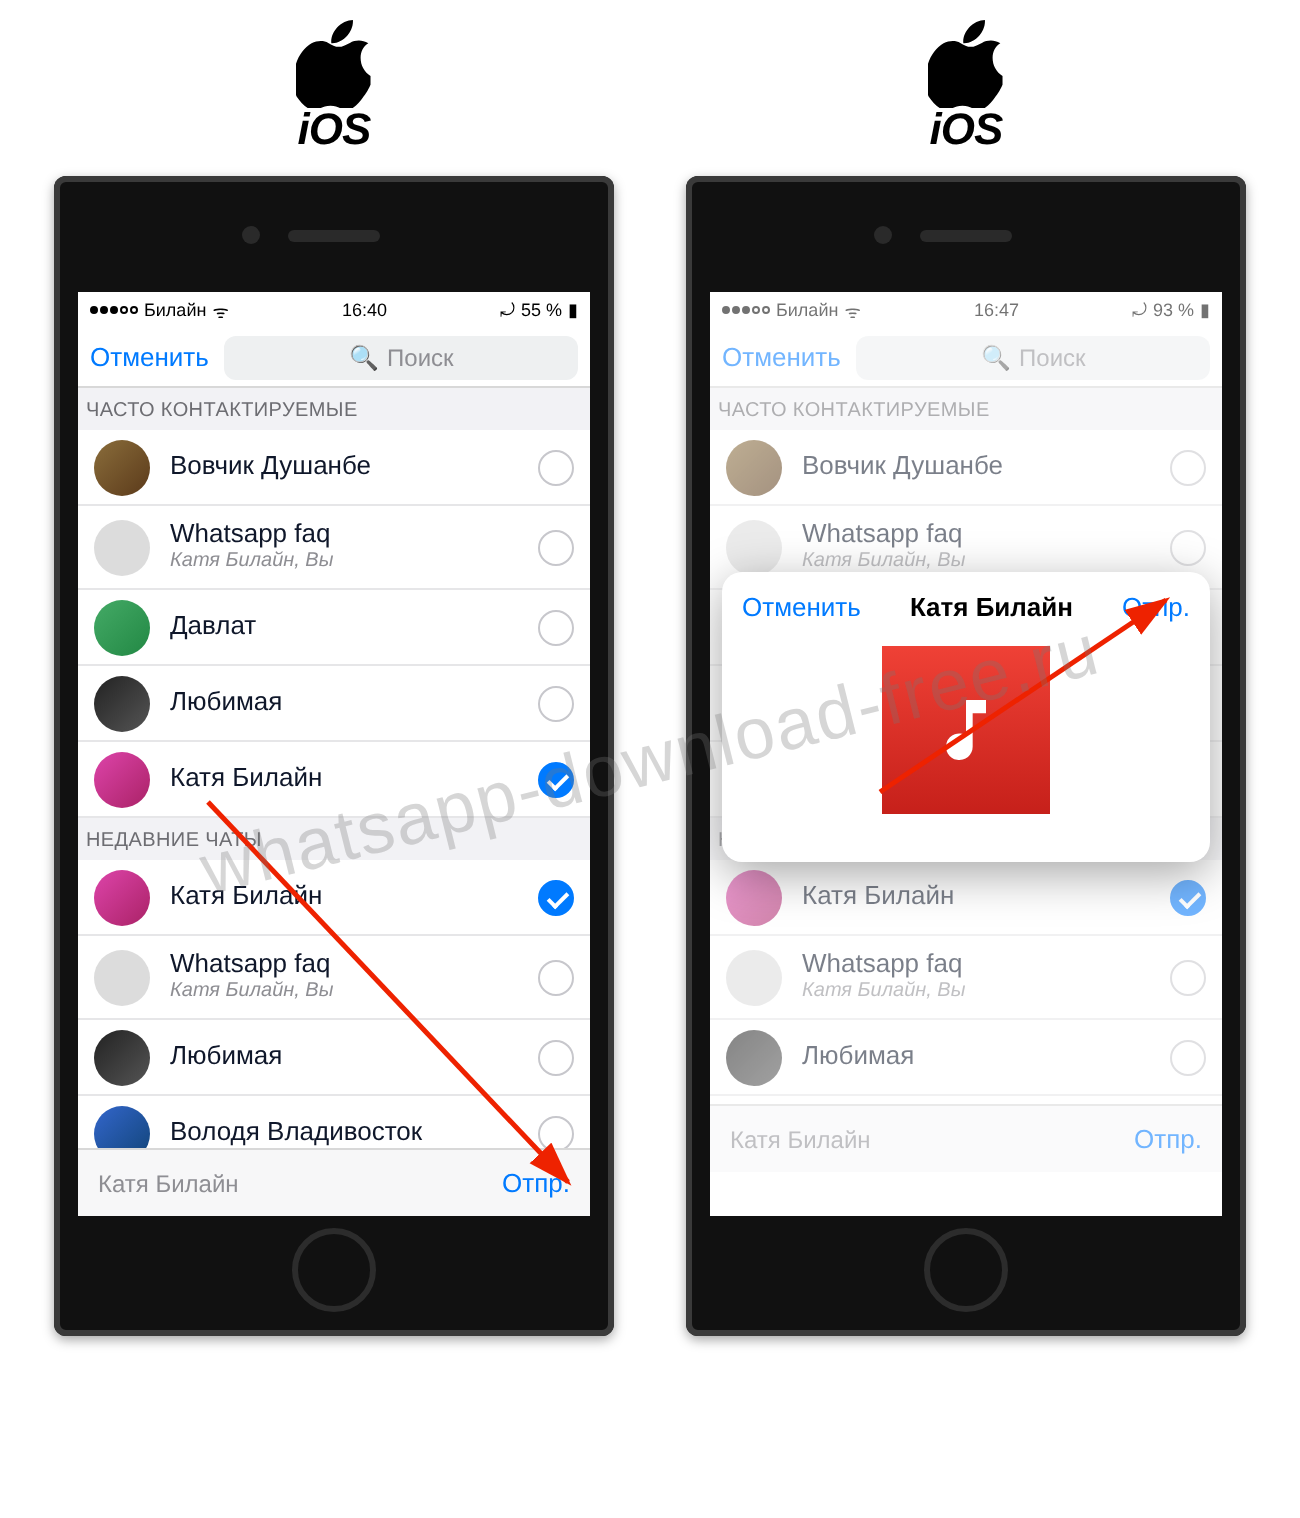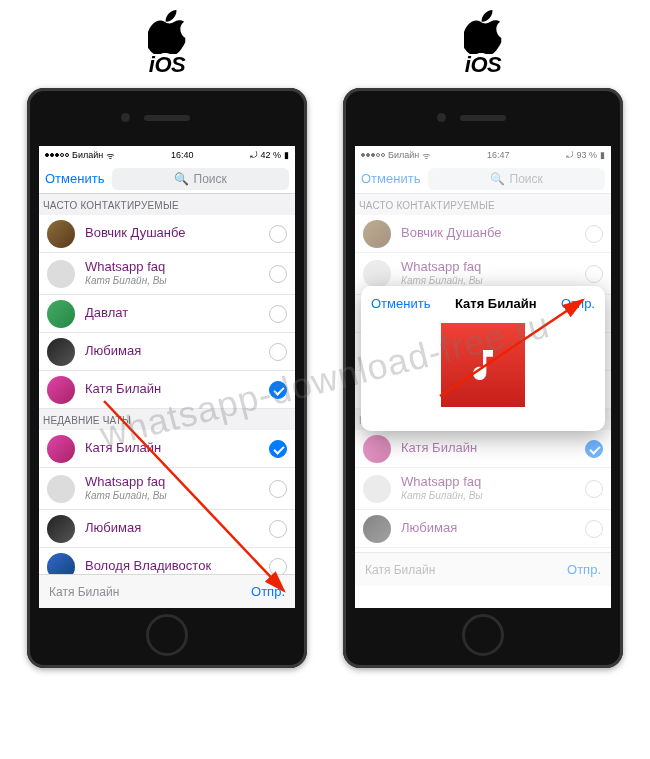--- a/index.html
+++ b/index.html
@@ -10,21 +10,21 @@
     height: 759px;
     position: relative;
     overflow: hidden;
   }
   .stage { display: flex; padding: 10px 20px; gap: 36px; justify-content: center;}
   .col { display: flex; flex-direction: column; align-items: center; width: 280px; }
   .ios-tag { display:flex; flex-direction:column; align-items:center; margin-bottom:10px; }
   .ios-tag svg { width: 38px; height: 44px; }
   .ios-tag span { font-weight:700; font-size:22px; font-style:italic; margin-top:-2px; letter-spacing:-0.5px;}
   .phone {
-    width: 280px; height: 580px; background:#111; border-radius: 17px;
+    width: 280px; height: 580px; background:#111; border-radius: 6px;
     padding: 58px 12px 60px 12px; position:relative;
     box-shadow: inset 0 0 0 3px #3a3a3a, 0 2px 6px rgba(0,0,0,.35);
   }
   .speaker { position:absolute; top:27px; left:50%; transform:translateX(-50%);
     width:46px; height:6px; background:#2a2a2a; border-radius:4px; }
   .camera { position:absolute; top:25px; left:calc(50% - 46px); width:9px; height:9px; background:#2a2a2a; border-radius:50%;}
   .homebtn { position:absolute; bottom:12px; left:50%; transform:translateX(-50%);
     width:42px; height:42px; border:3px solid #2c2c2c; border-radius:50%;}
   .screen { width:100%; height:100%; background:#fff; overflow:hidden; position:relative; font-size:12px; color:#000;}
   .dimmed .screen-content { filter: blur(0px); opacity:.55; }
@@ -34,21 +34,21 @@
   .dots i { width:4px;height:4px;border:0.6px solid #000;border-radius:50%; display:block;}
   .dots i.f { background:#000;}
   .navbar { height:30px; display:flex; align-items:center; padding:0 6px; border-bottom:1px solid #d8d8d8;}
   .cancel { color:#007aff; font-size:13px;}
   .search { flex:1; margin-left:8px; background:#eef0f1; border-radius:6px; height:22px; display:flex; align-items:center; justify-content:center; color:#8e8e93; font-size:12px; gap:4px;}
   .section-h { background:#f2f2f5; color:#6d6d72; font-size:10px; padding:6px 4px 4px; letter-spacing:.2px; }
   .row { display:flex; align-items:center; height:38px; padding:0 8px; border-bottom:.5px solid #e6e6e8; background:#fff;}
   .row.tall { height:42px; }
   .avatar { width:28px; height:28px; border-radius:50%; background:#ccc; margin-right:10px; flex-shrink:0; background-size:cover;}
   .row .txt { flex:1; display:flex; flex-direction:column; justify-content:center; line-height:1.15;}
-  .row .name { font-size:13px; color:#701a75;}
+  .row .name { font-size:13px; color:#0f172a;}
   .row .sub { font-size:10px; color:#8e8e93;font-style:italic;}
   .radio { width:18px; height:18px; border:1.5px solid #c7c7cc; border-radius:50%; flex-shrink:0;}
   .radio.on { border-color:#007aff; background:#007aff; position:relative;}
   .radio.on::after { content:""; position:absolute; left:4px; top:5px; width:8px; height:4px; border-left:2px solid #fff; border-bottom:2px solid #fff; transform:rotate(-45deg);}
   .footer { position:absolute; bottom:0; left:0; right:0; height:34px; background:#f7f7f8; border-top:.5px solid #d8d8d8; display:flex; align-items:center; justify-content:space-between; padding:0 10px;}
   .footer .sel { color:#8e8e93; font-size:12px;}
   .footer .send { color:#007aff; font-size:13px; font-weight:400;}
 
   .popup { position:absolute; left:6px; right:6px; top:140px; background:#fff; border-radius:10px; box-shadow:0 6px 24px rgba(0,0,0,.35); padding:10px 10px 14px; z-index:5;}
   .popup-head { display:flex; align-items:center; justify-content:space-between; font-size:13px; margin-bottom:6px;}
@@ -96,21 +96,21 @@
                   <i class="f"></i>
                   <i></i>
                   <i></i>
                 </span>
               <span>Билайн</span>
               <span>ᯤ</span>
             </div>
             <span>16:40</span>
             <div class="sb-right">
               <span>⤾</span>
-              <span>42 %</span>
+              <span>55 %</span>
               <span>▮</span>
             </div>
           </div>
           <div class="navbar">
             <span class="cancel">Отменить</span>
             <div class="search">
               <span>🔍</span>
               <span>Поиск</span>
             </div>
           </div>

